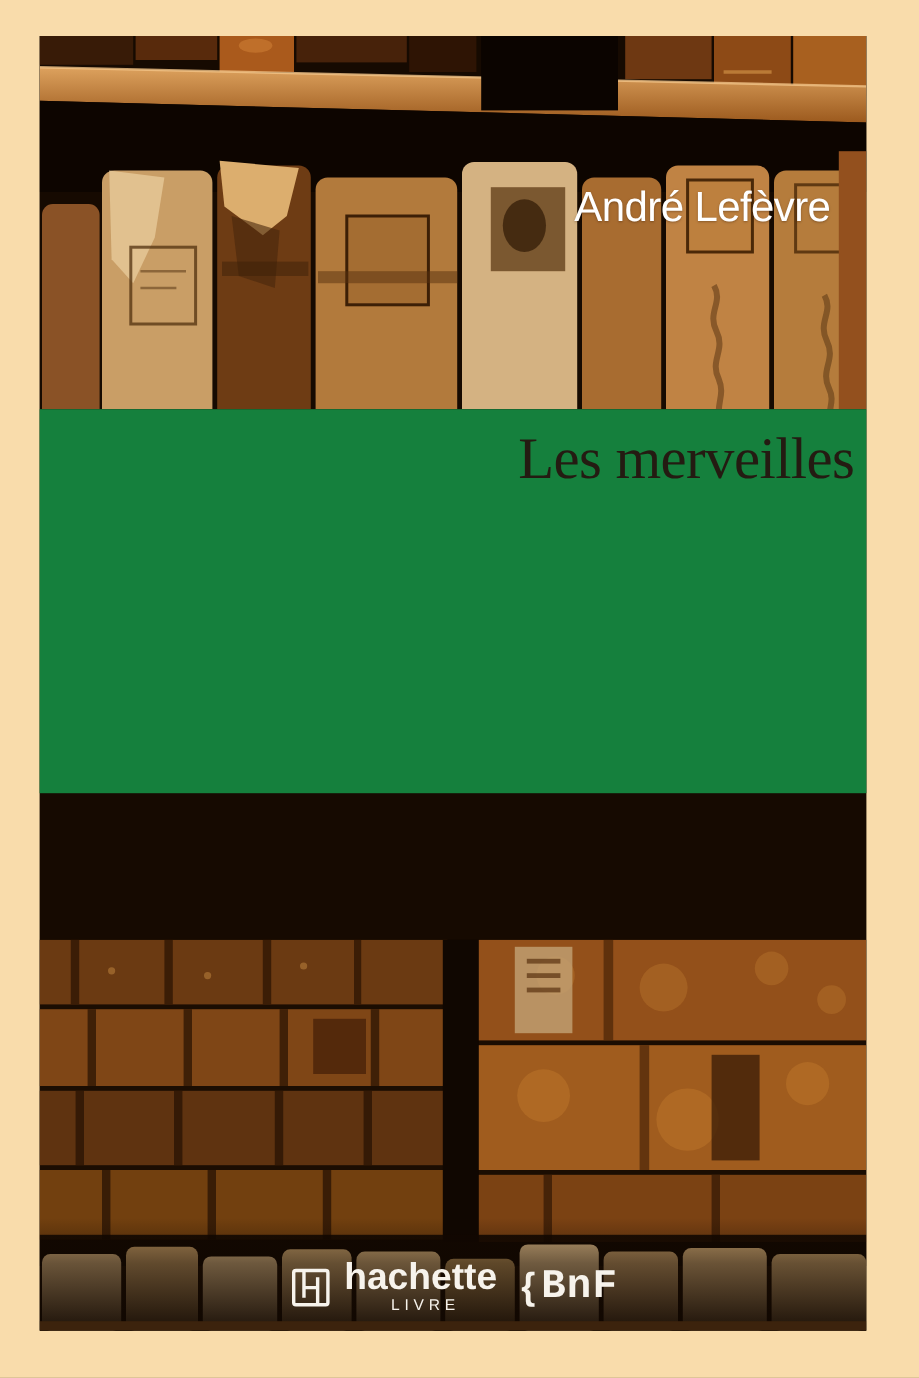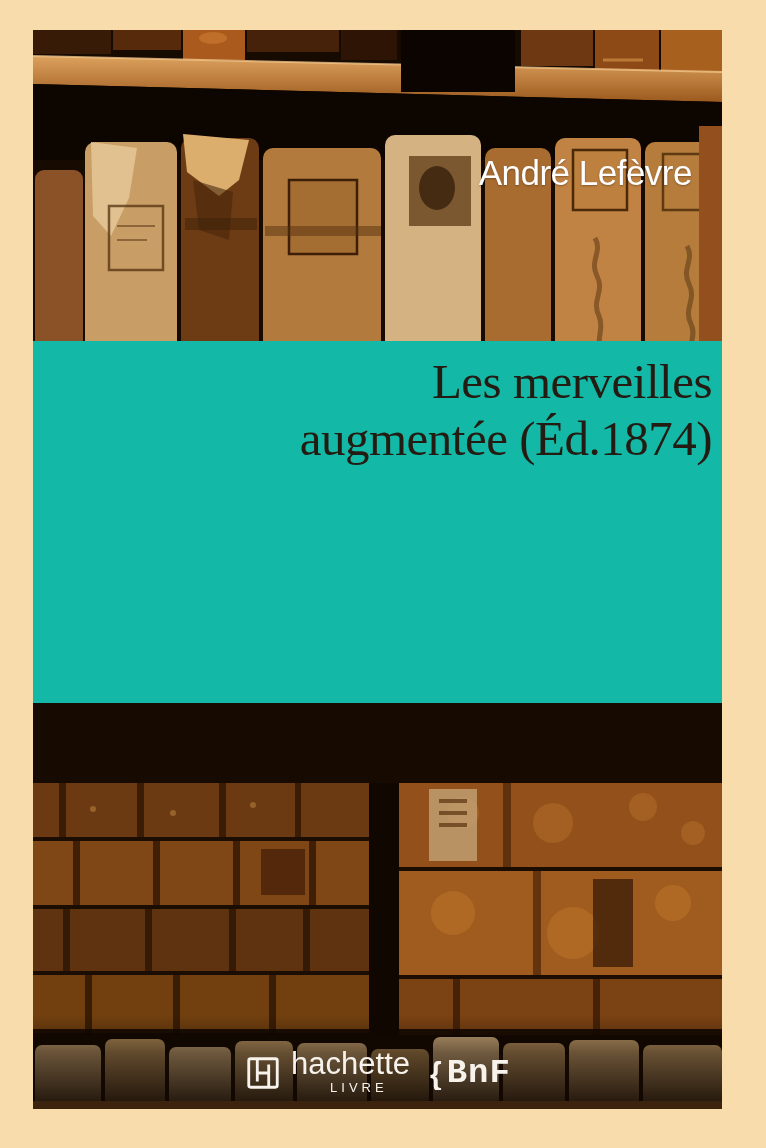--- a/index.html
+++ b/index.html
@@ -8,32 +8,32 @@
   .cover{position:absolute;left:33px;top:30px;width:689px;height:1079px;background:#160a01;}
   .photo{position:absolute;left:0;width:689px;overflow:hidden;}
   .photo-top{top:0;height:311px;}
   .photo-bottom{top:753px;height:326px;}
   .photo svg{display:block;}
 
   .author{position:absolute;top:123px;right:30px;color:#ffffff;
           font-size:35px;font-weight:400;letter-spacing:-.5px;white-space:nowrap;
           text-shadow:0 1px 2px rgba(40,16,0,.35);}
 
-  .band{position:absolute;top:311px;left:0;width:689px;height:362px;background:#14b8a6;
+  .band{position:absolute;top:311px;left:0;width:689px;height:320px;background:#15803d;
         box-sizing:border-box;padding:12px 10px 0 0;text-align:right;}
   .title-line{font-family:"Liberation Serif","DejaVu Serif",serif;
               font-size:49px;line-height:57px;color:#241b12;letter-spacing:-.5px;
               white-space:nowrap;}
 
   .publishers{position:absolute;left:0;right:0;bottom:14px;display:flex;
               justify-content:center;align-items:center;gap:20px;color:#f7f3ec;}
   .hachette{display:flex;align-items:center;gap:9px;}
   .hachette-icon svg{display:block;}
   .hachette-text{display:flex;flex-direction:column;align-items:flex-start;}
-  .hachette-text .name{font-size:31px;line-height:28px;font-weight:400;letter-spacing:0;}
+  .hachette-text .name{font-size:31px;line-height:28px;font-weight:700;letter-spacing:0;}
   .hachette-text .sub{font-size:13px;letter-spacing:4px;font-weight:400;margin-top:2px;padding-left:39px;}
   .bnf{display:flex;align-items:center;font-weight:700;}
   .bnf .brace{font-size:30px;margin-right:5px;transform:scaleY(1.05);}
   .bnf .name{font-size:34px;letter-spacing:1px;font-family:Liberation Mono, monospace;}
 </style>
 </head>
 <body>
 
 <div class="page">
   <div class="cover">
@@ -91,21 +91,20 @@
           <rect x="630" y="124" width="50" height="56" fill="none" stroke="#4a2808" stroke-width="2.5" opacity=".8"></rect>
           <path d="M654 216 c8 14 -6 22 2 38 c8 16 -6 24 2 40 c6 12 -4 20 2 34" stroke="#513010" stroke-width="5" fill="none" opacity=".5"></path>
           <rect x="666" y="96" width="23" height="234" fill="#93501e"></rect>
         </g>
       </svg>
       <div class="author">André Lefèvre</div>
     </div>
 
     <div class="band">
       <div class="title-line">Les merveilles</div>
-      <div class="title-line">augmentée (Éd.1874)</div>
     </div>
 
     <div class="photo photo-bottom">
       <svg width="689" height="326" viewBox="0 0 689 326">
         <defs>
           <linearGradient id="bottomShade" x1="0" y1="0" x2="0" y2="1">
             <stop offset="0" stop-color="#100701" stop-opacity="0"></stop>
             <stop offset=".4" stop-color="#100701" stop-opacity=".5"></stop>
             <stop offset="1" stop-color="#100701" stop-opacity=".93"></stop>
           </linearGradient>

